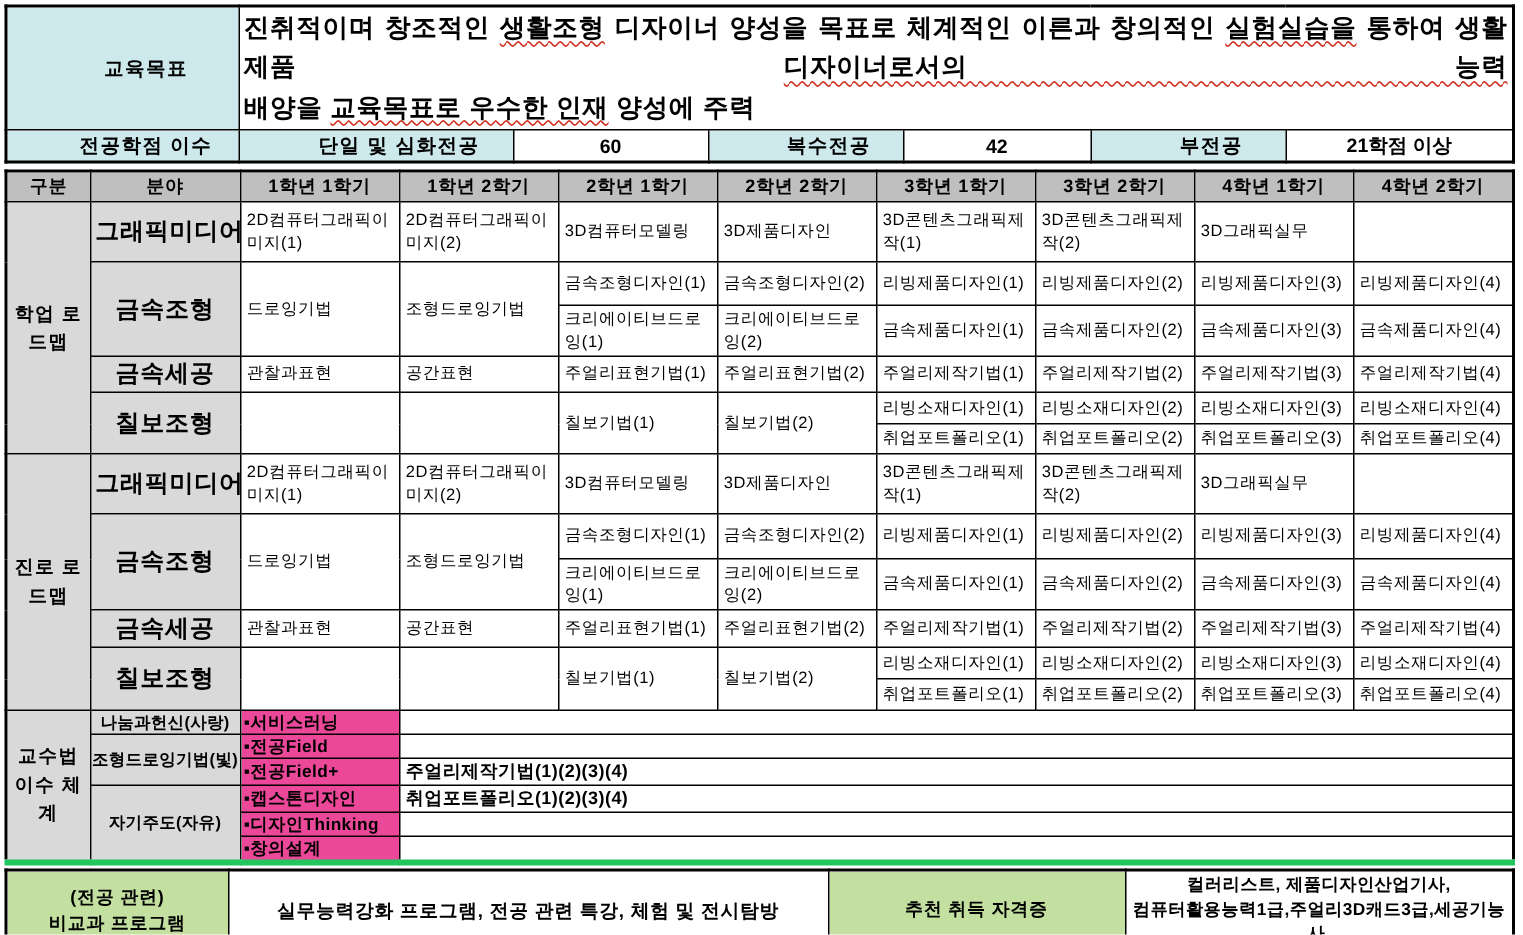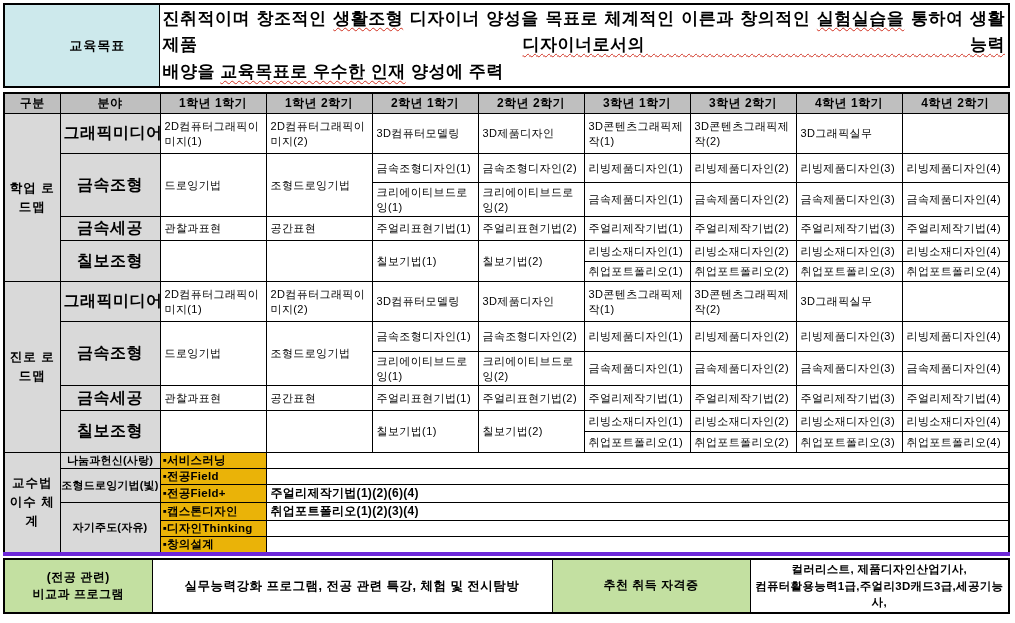--- a/index.html
+++ b/index.html
@@ -17,23 +17,23 @@
   .green { background:#c3e0a1; }
   .goal-line { font-weight:bold; font-size:17px; letter-spacing:0.5px; line-height:1.55; }
   .just { text-align:justify; text-align-last:justify; }
   .lbl { font-weight:bold; font-size:13px; text-align:center; letter-spacing:1px; }
   .credit-val { font-weight:bold; font-size:13px; text-align:center; }
   .ghead td { background:#bfbfbf; font-weight:bold; font-size:12px; text-align:center; letter-spacing:0.5px; padding:1px 0; }
   .sechead { background:#d9d9d9; font-weight:bold; font-size:12.5px; text-align:center; letter-spacing:1px; line-height:1.5; }
   .field { background:#d9d9d9; font-weight:bold; font-size:16px; text-align:center; letter-spacing:0.5px; word-break:keep-all; }
   .course { font-size:11px; letter-spacing:0.4px; word-break:break-all; line-height:1.3; padding:1px 2px 1px 4px; }
   .tgroup { background:#d9d9d9; font-weight:bold; font-size:11px; text-align:center; padding:0; letter-spacing:0.2px; }
-  .tmethod { background:#eab308; font-weight:bold; font-size:11.5px; padding:0 2px; letter-spacing:0.3px; }
+  .tmethod { background:#ec4899; font-weight:bold; font-size:11.5px; padding:0 2px; letter-spacing:0.3px; }
   .tnote { font-weight:bold; font-size:12px; padding:0 4px; letter-spacing:0.3px; }
-  .thickbot { border-bottom:4px solid #6d28d9; }
+  .thickbot { border-bottom:4px solid #22c55e; }
   .gap2 { height:2px; }
   .foot-lbl { font-size:12px; font-weight:bold; text-align:center; line-height:1.45; letter-spacing:0.5px; }
   .foot-txt { font-size:12.5px; font-weight:bold; text-align:center; letter-spacing:0.5px; }
   .cert-txt { font-size:11.5px; font-weight:bold; text-align:center; line-height:1.45; letter-spacing:0.3px; }
 </style>
 </head>
 <body>
 
 <div class="page">
 
@@ -49,20 +49,29 @@
         <col style="width:152px">
       </colgroup>
     <tbody>
         <tr style="height:42px">
       <td class="blue lbl">교육목표</td>
       <td colspan="6">
         <div class="goal-line just"><span>진취적이며 창조적인 </span><span class="sq">생활조형</span><span> 디자이너 양성을 목표로 체계적인 이른과 창의적인 </span><span class="sq">실험실습을</span><span> 통하여 생활제품 </span><span class="sq">디자이너로서의 능력</span></div>
         <div class="goal-line"><span>배양을 </span><span class="sq">교육목표로 우수한 인재</span><span> 양성에 주력</span></div>
       </td>
     </tr>
+    <tr style="height:21px">
+      <td class="blue lbl">전공학점 이수</td>
+      <td class="blue lbl">단일 및 심화전공</td>
+      <td class="credit-val">60</td>
+      <td class="blue lbl">복수전공</td>
+      <td class="credit-val">42</td>
+      <td class="blue lbl">부전공</td>
+      <td class="credit-val">21학점 이상</td>
+    </tr>
   </tbody>
     </table>
 
   <div class="gap2"></div>
 
 
   <div class="gap2"></div>
 
   <table class="thickbot">
     <colgroup>
@@ -217,21 +226,21 @@
       <td class="tmethod">▪서비스러닝</td>
       <td class="tnote" colspan="7"></td>
     </tr>
     <tr style="height:15px">
       <td class="tgroup" rowspan="2">조형드로잉기법(빛)</td>
       <td class="tmethod">▪전공Field</td>
       <td class="tnote" colspan="7"></td>
     </tr>
     <tr style="height:15px">
       <td class="tmethod">▪전공Field+</td>
-      <td class="tnote" colspan="7">주얼리제작기법(1)(2)(6)(4)</td>
+      <td class="tnote" colspan="7">주얼리제작기법(1)(2)(3)(4)</td>
     </tr>
     <tr style="height:15px">
       <td class="tgroup" rowspan="3">자기주도(자유)</td>
       <td class="tmethod">▪캡스톤디자인</td>
       <td class="tnote" colspan="7">취업포트폴리오(1)(2)(3)(4)</td>
     </tr>
     <tr style="height:15px">
       <td class="tmethod">▪디자인Thinking</td>
       <td class="tnote" colspan="7"></td>
     </tr>

